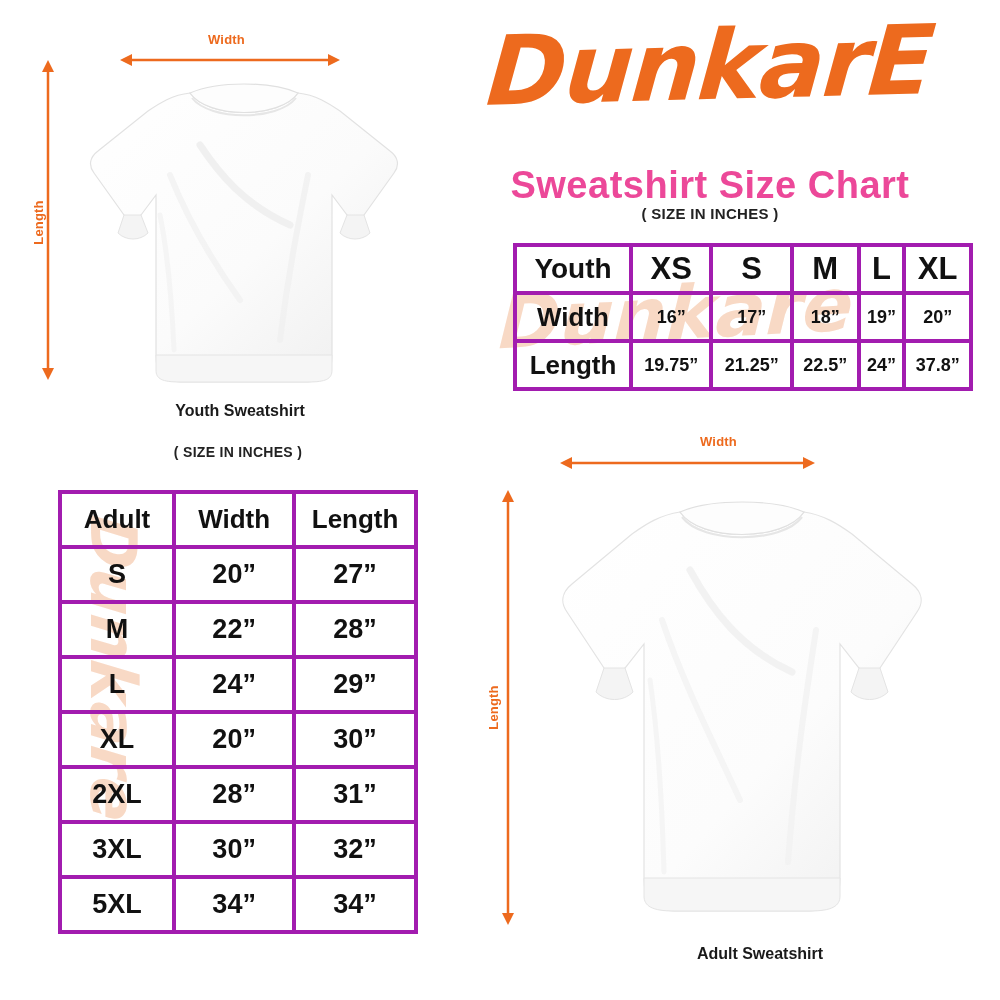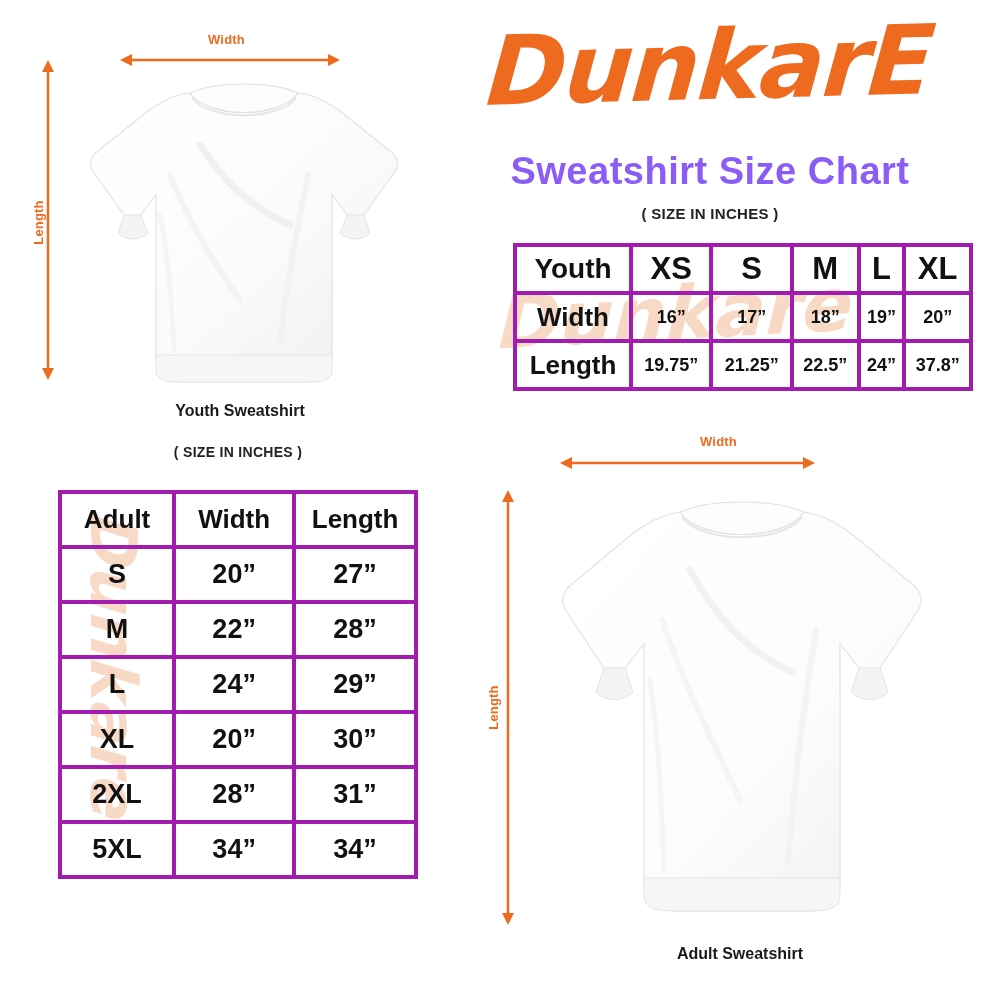--- a/index.html
+++ b/index.html
@@ -36,26 +36,26 @@
     font-style: italic;
     color: #ED6A1E;
     letter-spacing: -2px;
     line-height: 1;
     text-align: center;
     transform: skewX(-6deg) rotate(-1.5deg);
   }
   .chart-title {
     position: absolute;
     left: 430px;
-    top: 150px;
+    top: 164px;
     width: 560px;
     text-align: center;
     font-size: 38px;
     font-weight: bold;
-    color: #8b5cf6;
+    color: #ec4899;
     letter-spacing: .5px;
   }
   .size-note-top {
     position: absolute;
     left: 430px;
     top: 205px;
     width: 560px;
     text-align: center;
     font-size: 15px;
     font-weight: bold;
@@ -293,20 +293,25 @@
       </tr>
       <tr>
         <td class="c0">XL</td>
         <td class="c1">20”</td>
         <td class="c2">30”</td>
       </tr>
       <tr>
         <td class="c0">2XL</td>
         <td class="c1">28”</td>
         <td class="c2">31”</td>
+      </tr>
+      <tr>
+        <td class="c0">3XL</td>
+        <td class="c1">30”</td>
+        <td class="c2">32”</td>
       </tr>
       <tr>
         <td class="c0">5XL</td>
         <td class="c1">34”</td>
         <td class="c2">34”</td>
       </tr>
     </tbody>
   </table>
 
   <svg class="shirt" style="left:520px; top:480px;" width="440" height="460" viewBox="0 0 440 460">
@@ -336,15 +341,15 @@
   </svg>
   <div class="measure-label" style="left:700px; top:434px;">Width</div>
 
   <svg class="arrow-svg" style="left:500px; top:490px;" width="16" height="435">
     <line x1="8" y1="8" x2="8" y2="427" stroke="#ED6A1E" stroke-width="2.5"></line>
     <polygon points="8,0 2,12 14,12" fill="#ED6A1E"></polygon>
     <polygon points="8,435 2,423 14,423" fill="#ED6A1E"></polygon>
   </svg>
   <div class="measure-label vertical" style="left:458px; top:700px; width:70px; text-align:center;">Length</div>
 
-  <div class="caption" style="left:630px; top:945px; width:220px;">Adult Sweatshirt</div>
+  <div class="caption" style="left:650px; top:945px; width:220px;">Adult Sweatshirt</div>
 
 </div>
 
 </body></html>

